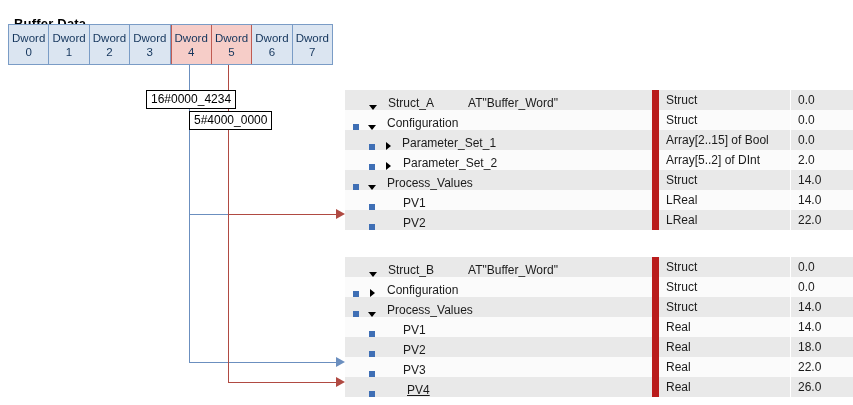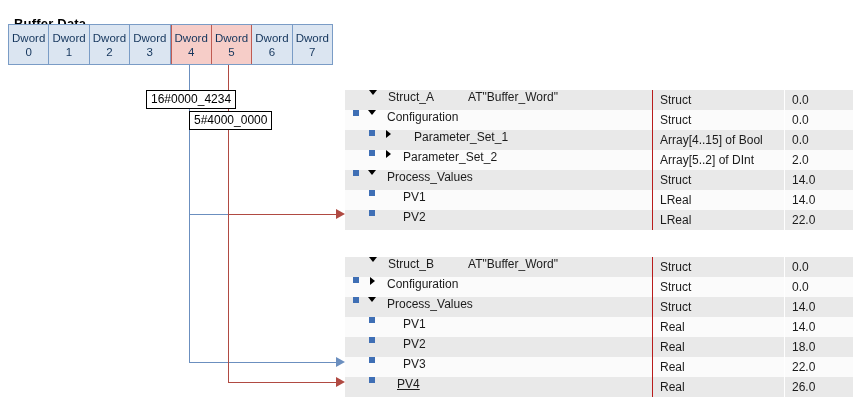--- a/index.html
+++ b/index.html
@@ -107,26 +107,26 @@
     padding: 0;
     height: 20px;
     vertical-align: middle;
     overflow: hidden;
     white-space: nowrap;
     color: #1b1b1b;
   }
   .struct-table tr.odd  td { background: #e9e9e9; }
   .struct-table tr.even td { background: #fbfbfb; }
   .col-name { width: 307px; position: relative; }
-  .col-type { width: 124px; padding-left: 7px !important; border-left: 1px solid #b91c1c; }
+  .col-type { width: 124px; padding-left: 7px !important; border-left: 7px solid #b91c1c; }
   .col-off  { width: 77px;  padding-left: 7px !important; border-left: 1px solid #ffffff; }
 
   .namecell-inner {
     display: flex;
-    align-items: flex-start;
+    align-items: flex-end;
     height: 20px;
   }
   .gutter {
     width: 16px;
     flex: 0 0 16px;
     display: flex;
     align-items: center;
     justify-content: center;
   }
   .sq {
@@ -243,24 +243,24 @@
       </tr>
       <tr class="odd">
         <td class="col-name">
           <div class="namecell-inner">
             <span class="gutter" style="margin-left: 19px;">
               <span class="sq"></span>
             </span>
             <span class="gutter" style="margin-left: 0px;">
               <span class="tri-right"></span>
             </span>
-            <span class="name-text" style="margin-left: 18px;">Parameter_Set_1</span>
-          </div>
-        </td>
-        <td class="col-type">Array[4..15] of Bool</td>
+            <span class="name-text" style="margin-left: 6px;">Parameter_Set_1</span>
+          </div>
+        </td>
+        <td class="col-type">Array[2..15] of Bool</td>
         <td class="col-off">0.0</td>
       </tr>
       <tr class="even">
         <td class="col-name">
           <div class="namecell-inner">
             <span class="gutter" style="margin-left: 19px;">
               <span class="sq"></span>
             </span>
             <span class="gutter" style="margin-left: 0px;">
               <span class="tri-right"></span>
@@ -400,20 +400,20 @@
         <td class="col-type">Real</td>
         <td class="col-off">22.0</td>
       </tr>
       <tr class="odd">
         <td class="col-name">
           <div class="namecell-inner">
             <span class="gutter" style="margin-left: 19px;">
               <span class="sq"></span>
             </span>
             <span class="gutter" style="margin-left: 0px;"></span>
-            <span class="name-text" style="margin-left: 1px; text-decoration: underline;">PV4</span>
+            <span class="name-text" style="margin-left: 11px; text-decoration: underline;">PV4</span>
           </div>
         </td>
         <td class="col-type">Real</td>
         <td class="col-off">26.0</td>
       </tr>
     </tbody>
 </table>
 
 </body></html>

